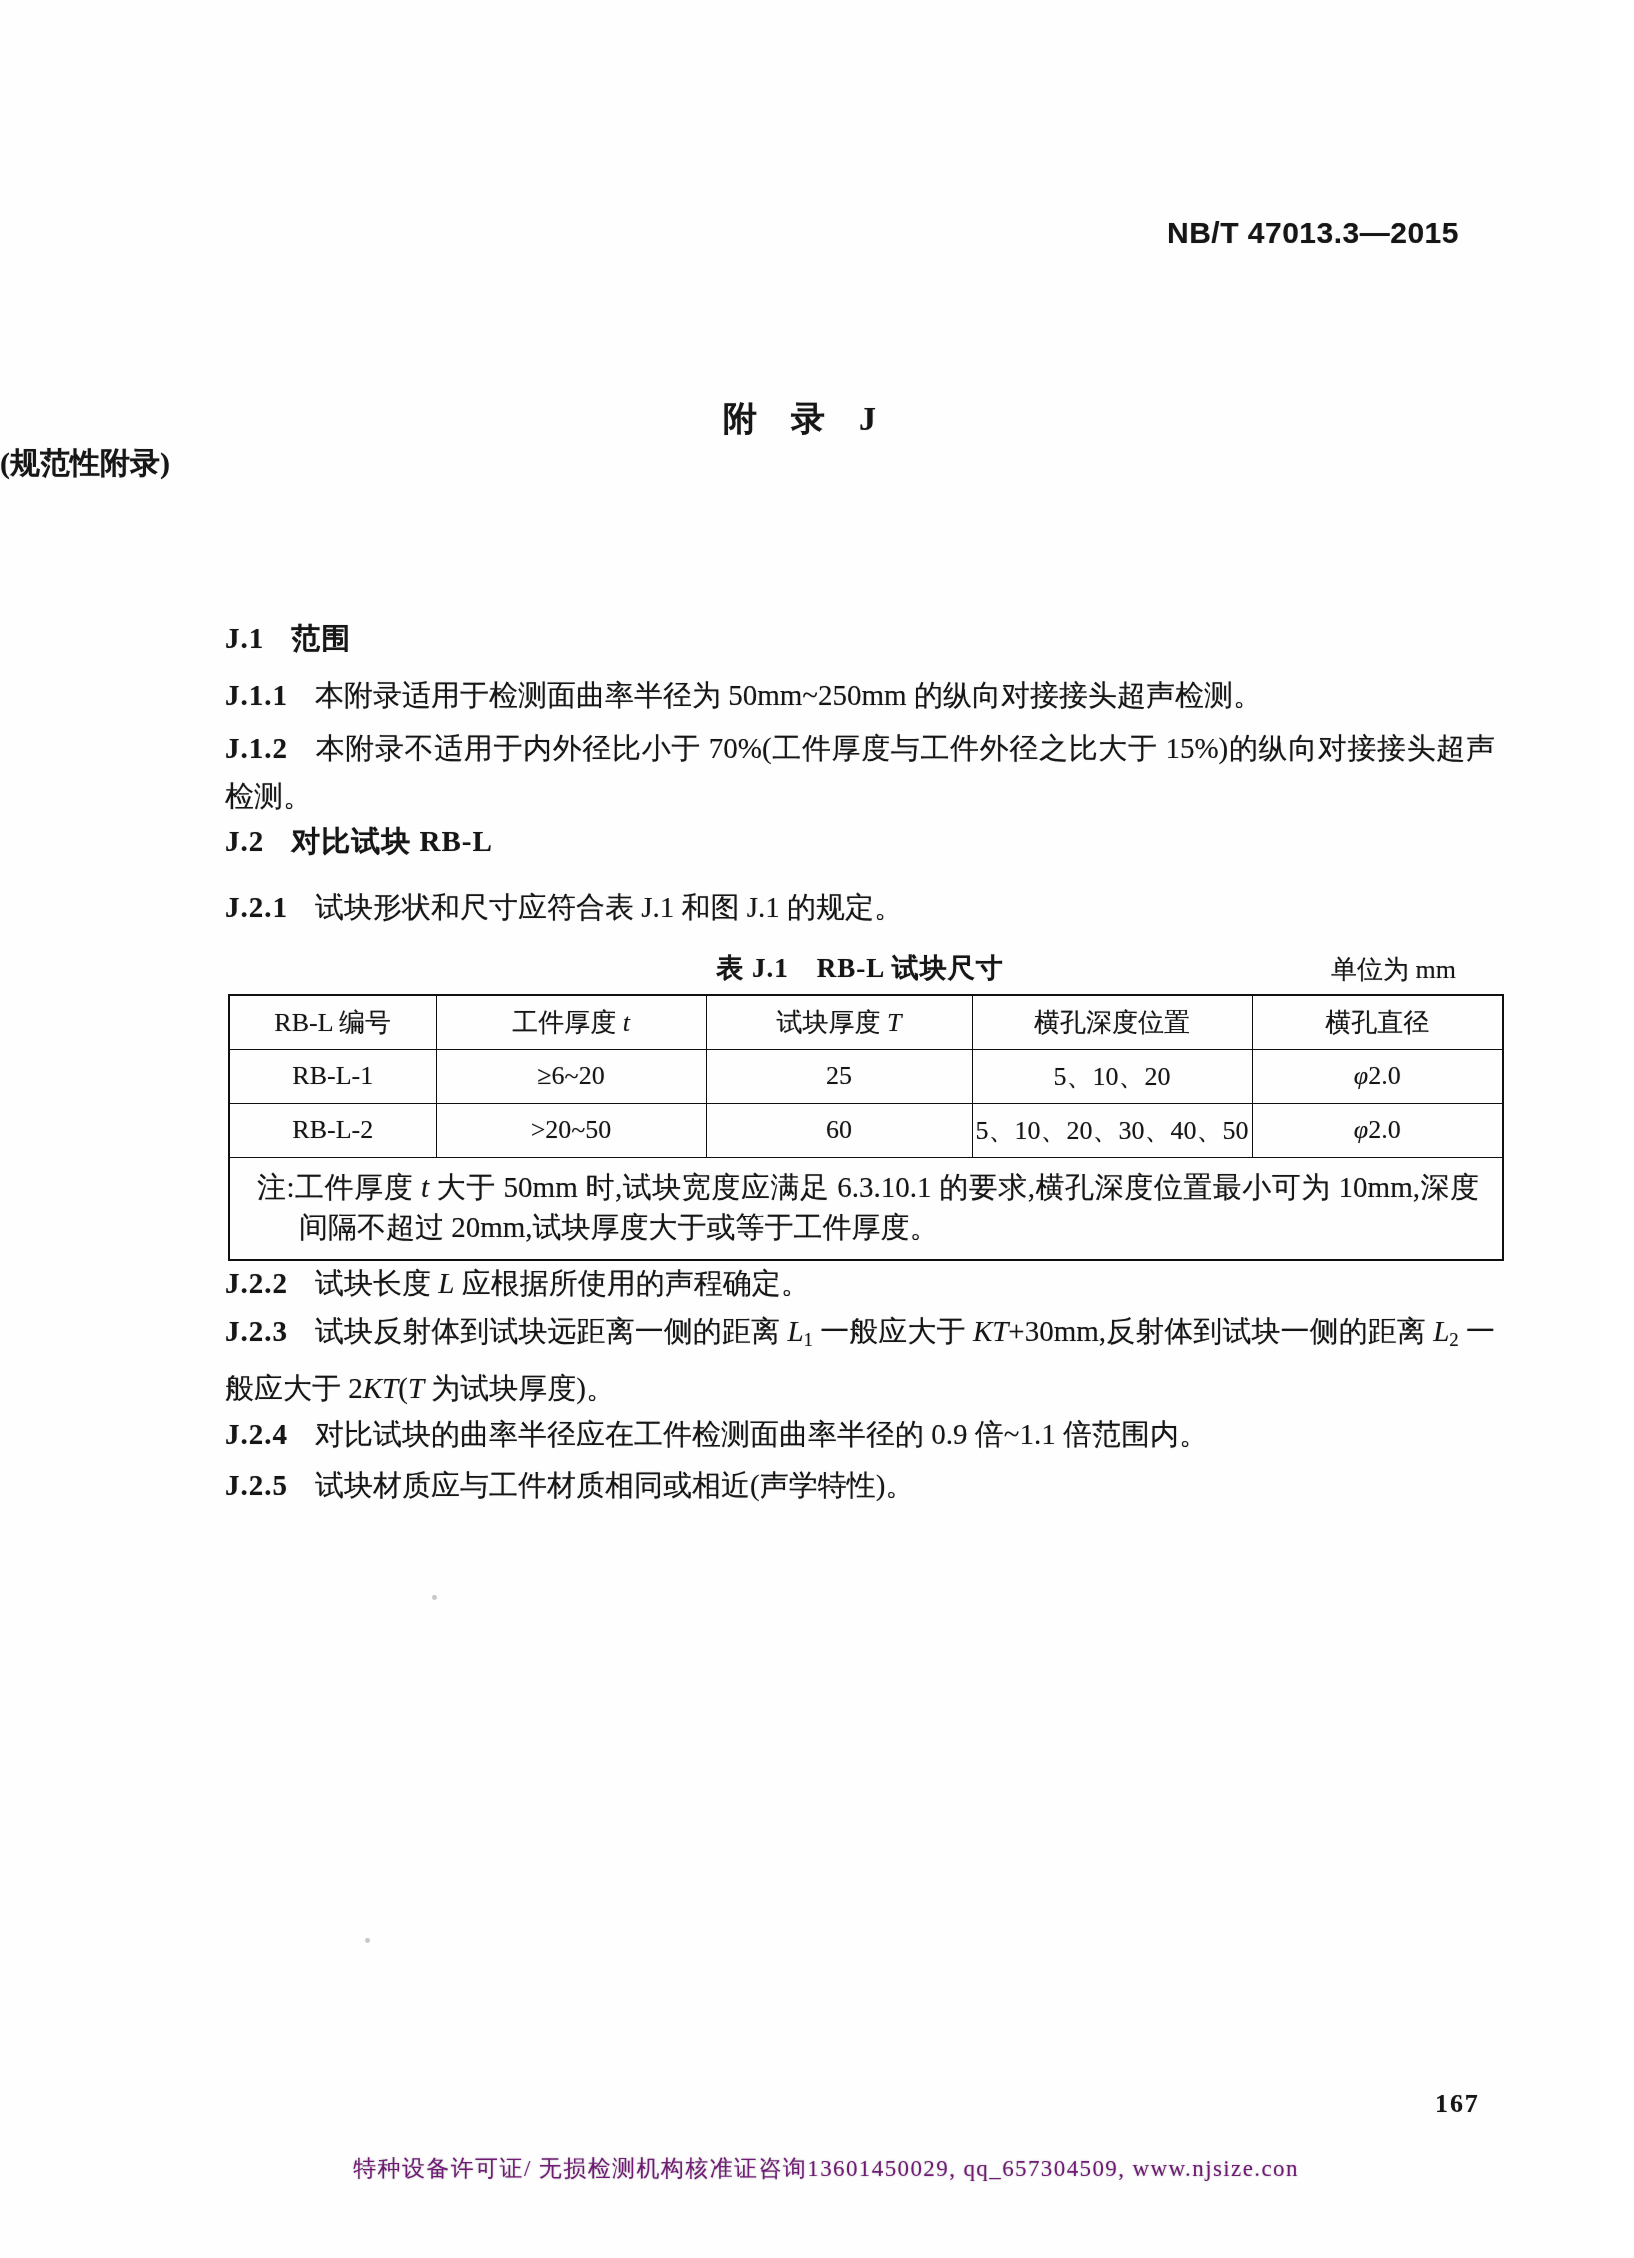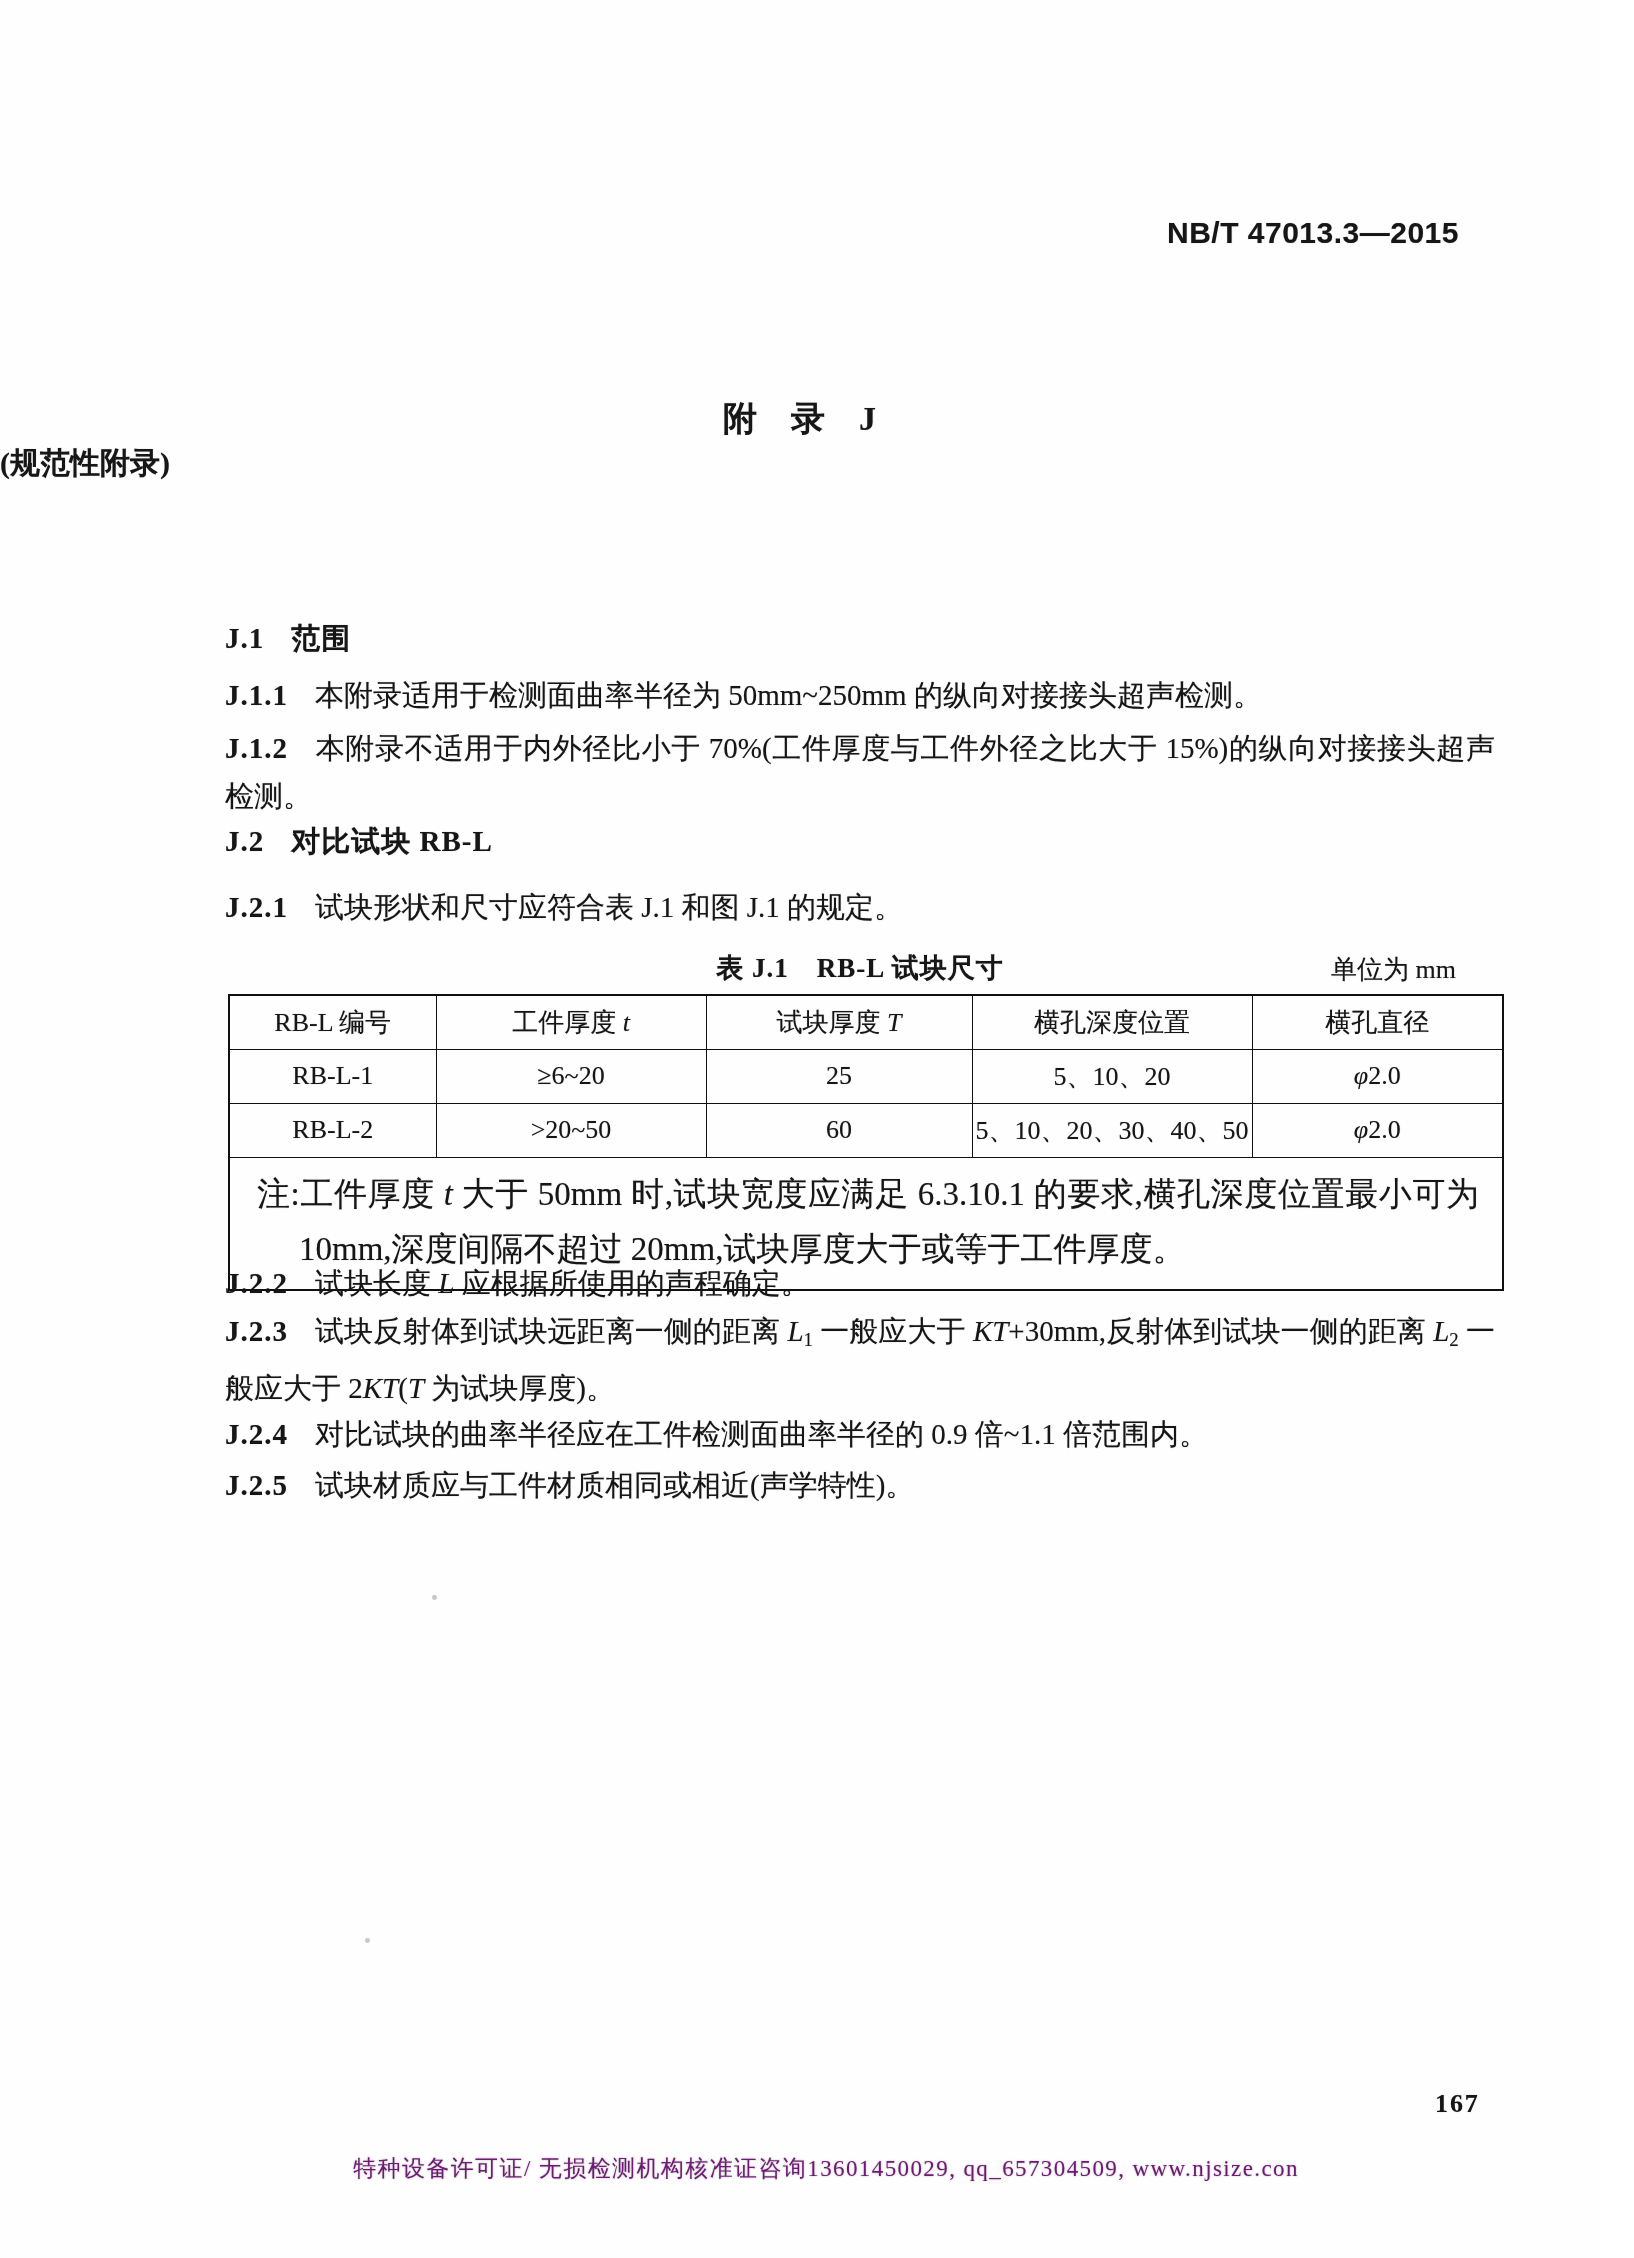--- a/index.html
+++ b/index.html
@@ -29,21 +29,21 @@
     position:absolute;top:994px;left:228px;width:1274px;
     border-collapse:collapse;table-layout:fixed;border:2.9px solid #101010;
   }
   table.rbl th,table.rbl td{
     border:1.9px solid #101010;text-align:center;vertical-align:middle;
     font-size:26px;font-weight:normal;padding:0;
   }
   tr.hrow{height:54px;}
   tr.drow{height:54px;}
   tr.note-row td{text-align:left;padding:9.7px 23px 11.6px 27px;}
-  .note{font-size:33px;line-height:55px;text-align:justify;padding-left:42px;text-indent:-42px;}
+  .note{font-size:29px;line-height:40px;text-align:justify;padding-left:42px;text-indent:-42px;}
   .pagenum{position:absolute;top:2089px;left:1435px;font-size:26px;font-weight:bold;letter-spacing:1.9px;}
   .footer{
     position:absolute;top:2153px;left:0;width:100%;box-sizing:border-box;padding-left:53px;
     text-align:center;font-size:23px;color:#701a75;letter-spacing:1.4px;
     text-shadow:0 0 1.9px rgba(100,100,100,.55);
   }
   .artifact{position:absolute;width:4.8px;height:4.8px;border-radius:50%;background:#9a9a9a;opacity:.55;}
   .a1{left:432px;top:1595px;}
   .a2{left:365px;top:1938px;}
 </style>

